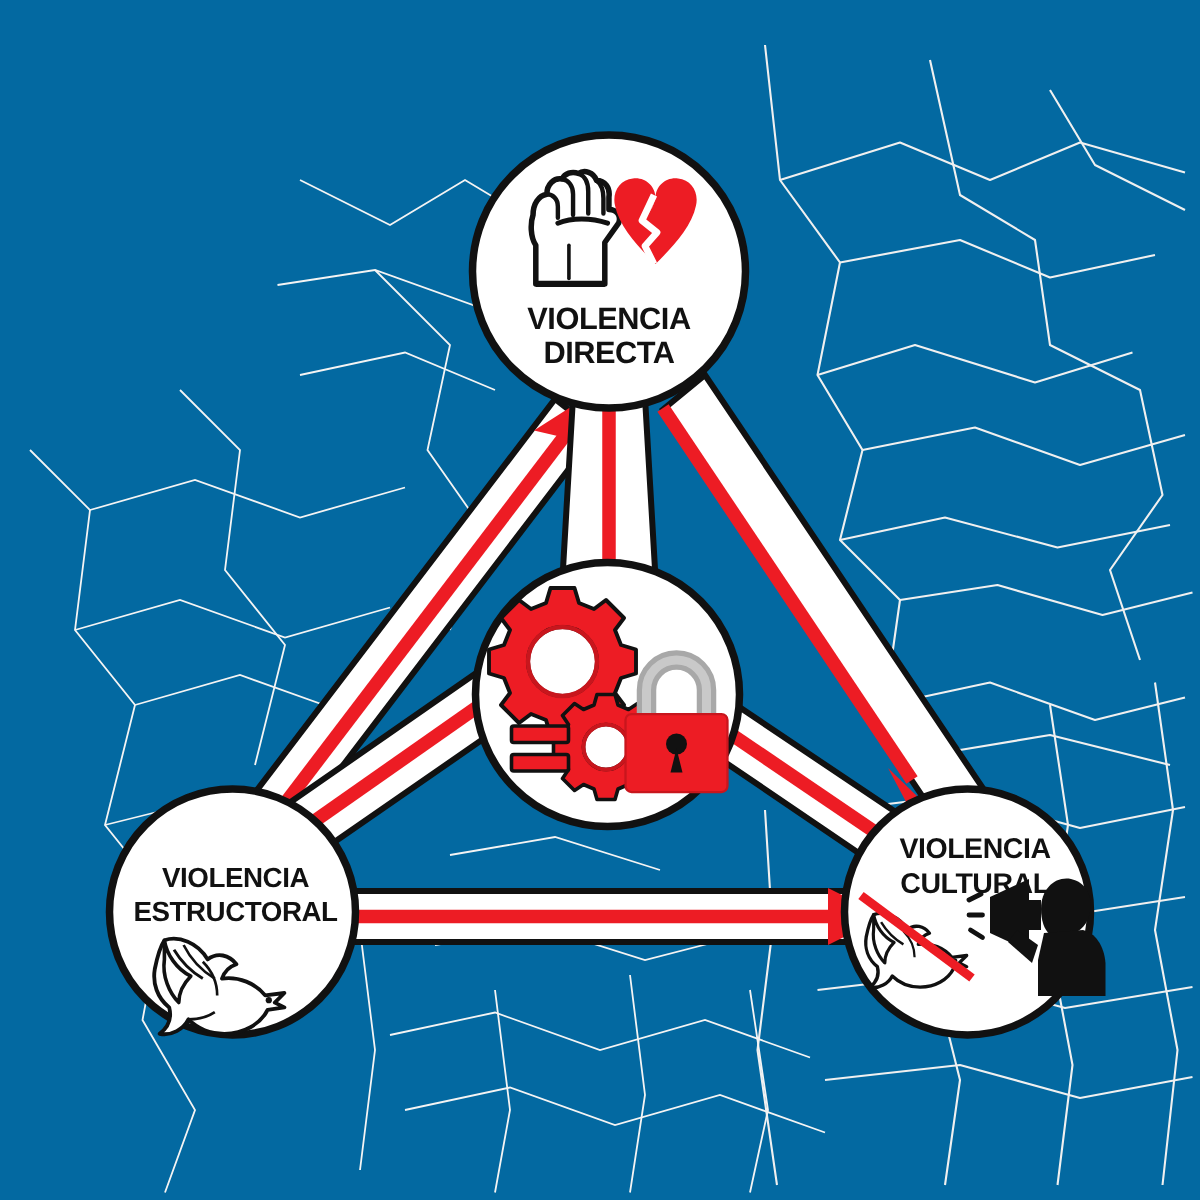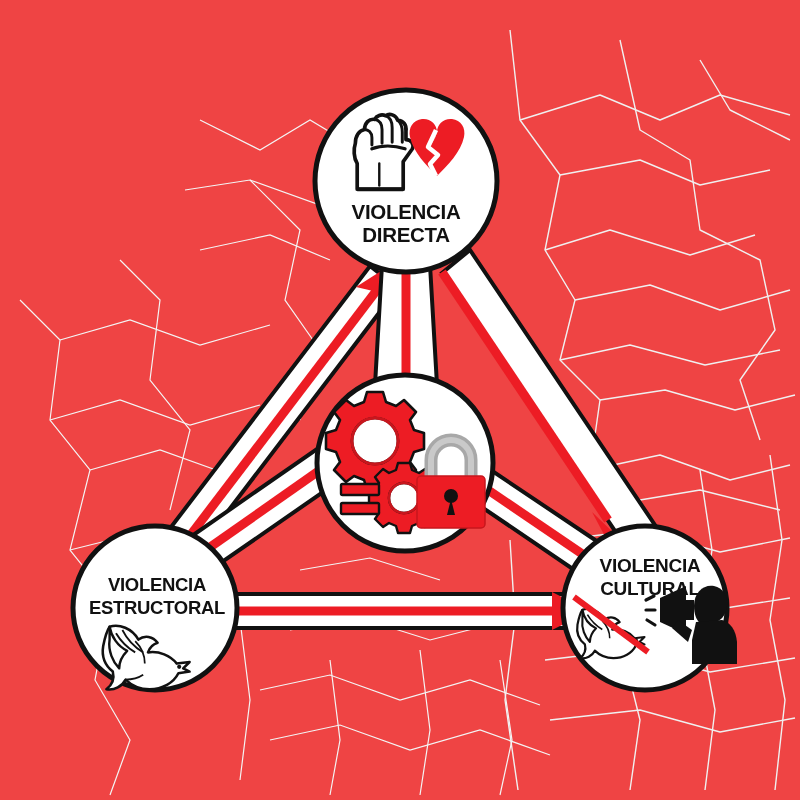--- a/index.html
+++ b/index.html
@@ -10,21 +10,21 @@
   body {
     width: 800px;
     height: 800px;
     overflow: hidden;
     font-family: "Liberation Sans", sans-serif;
   }
   #stage {
     position: relative;
     width: 800px;
     height: 800px;
-    background: #ef4444;
+    background: #0369a1;
   }
   svg.layer {
     position: absolute;
     top: 0;
     left: 0;
     width: 800px;
     height: 800px;
   }
   .node-label {
     font-family: "Liberation Sans", sans-serif;

